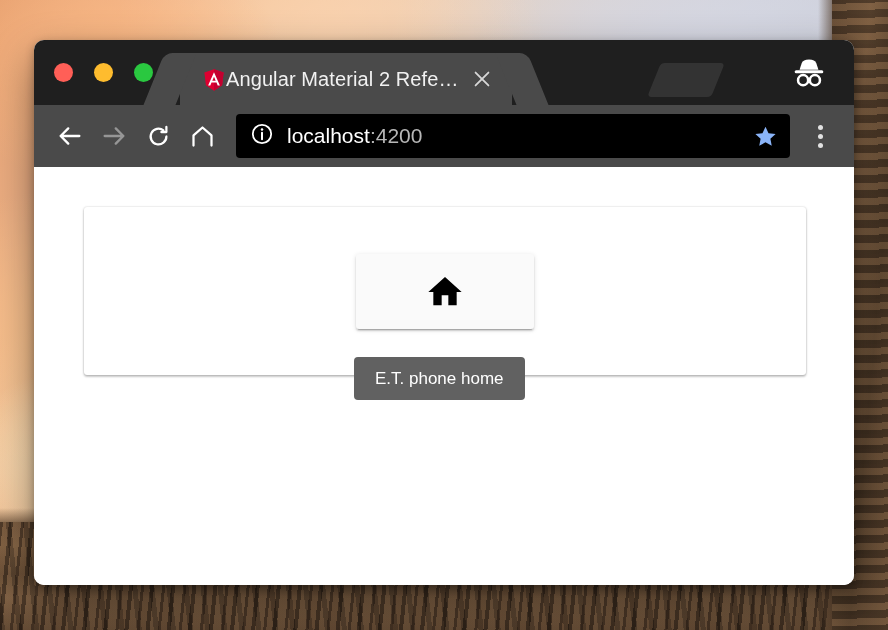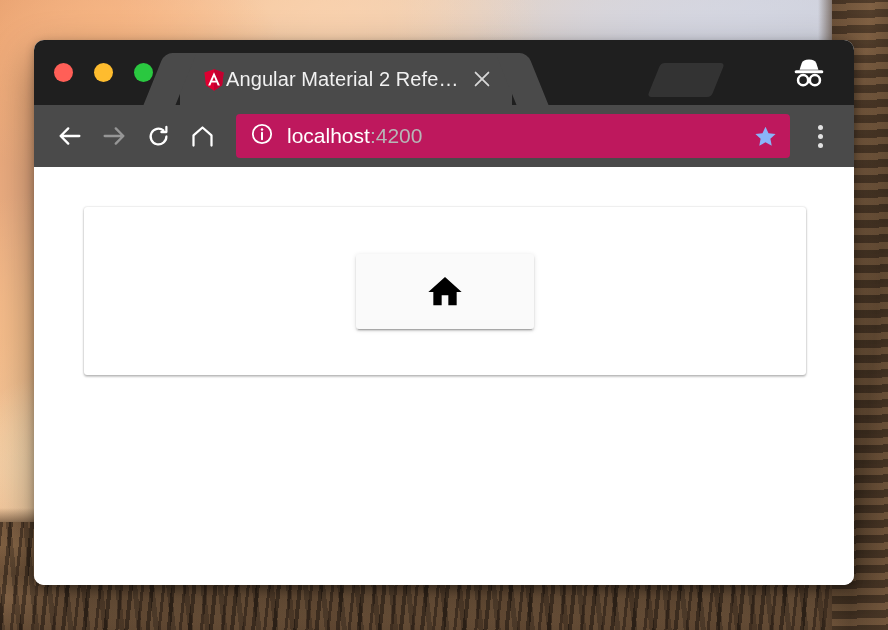--- a/index.html
+++ b/index.html
@@ -174,21 +174,21 @@
     display: flex; align-items: center; justify-content: center;
     border-radius: 50%;
     flex: none;
   }
   .navbtn.disabled { opacity: 0.42; }
   .omnibox {
     position: relative;
     flex: 1;
     height: 44px;
     margin: 0 6px 0 12px;
-    background: #be185d;
+    background: #000000;
     border-radius: 4px;
     display: flex;
     align-items: center;
     padding: 0 12px 0 14px;
   }
   .omni-text {
     font-size: 21px;
     color: #ffffff;
     margin-left: 13px;
     white-space: nowrap;
@@ -355,16 +355,19 @@
 
         <button class="raised-button">
           <span class="home-glyph">
             <svg viewBox="0 0 24 24" width="40" height="40">
               <path d="M10 20v-6h4v6h5v-8h3L12 3 2 12h3v8z" fill="#000000"></path>
             </svg>
           </span>
           <span></span>
         </button>
 
+        <div class="tooltip">
+          <span>E.T. phone home</span>
+        </div>
       </div>
     </div>
   </div>
 </div>
 
 </body></html>

